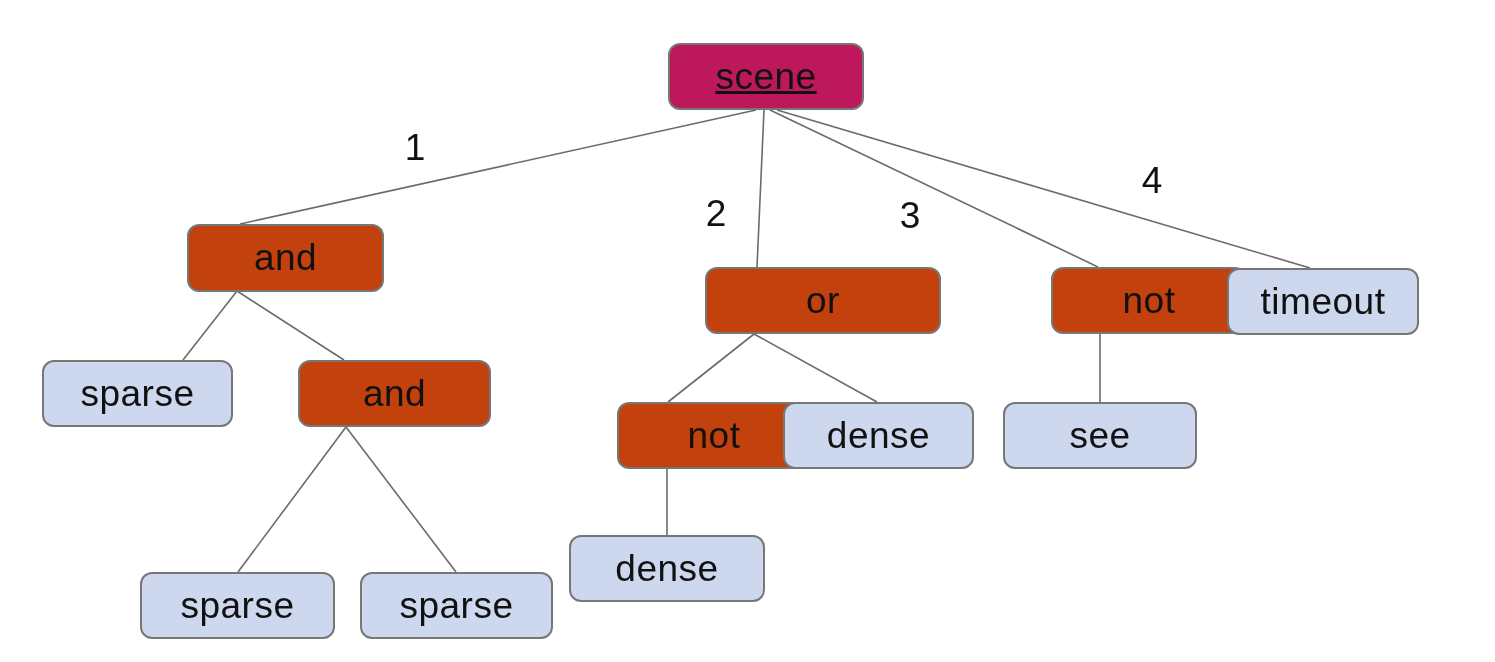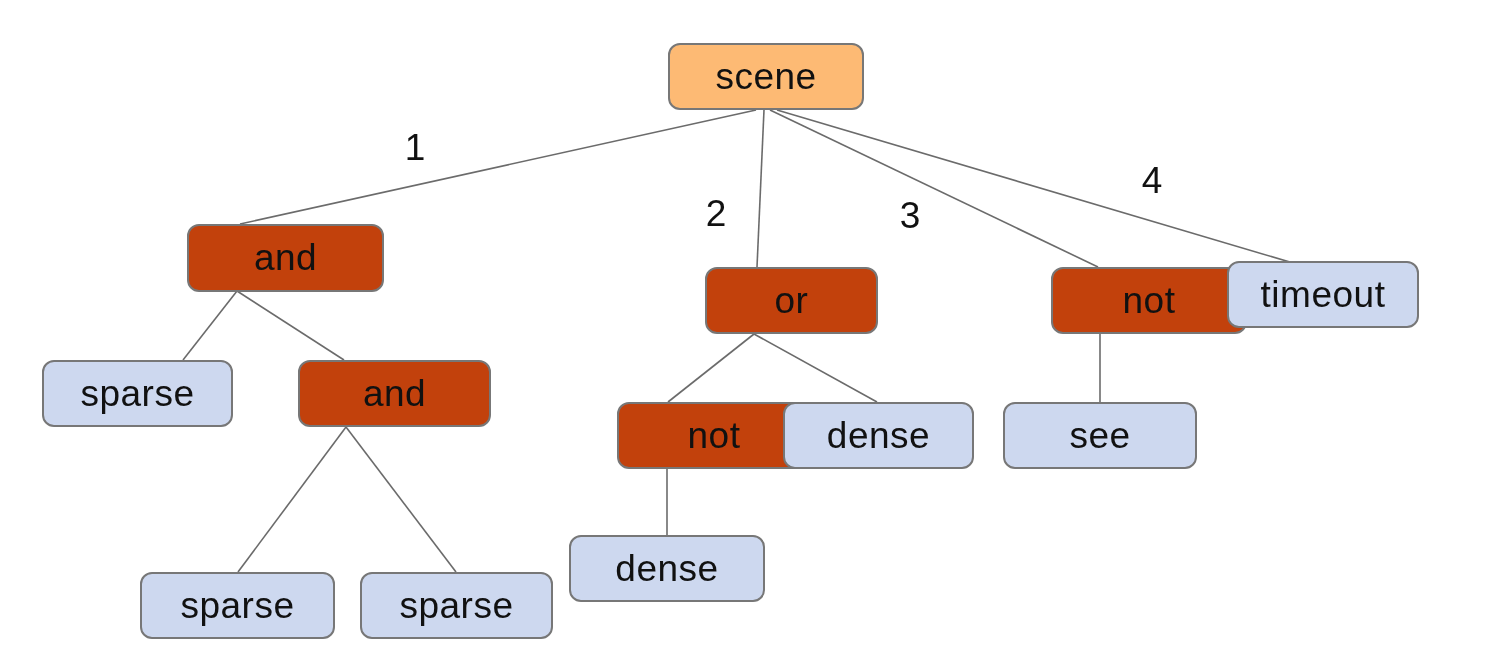--- a/index.html
+++ b/index.html
@@ -32,21 +32,21 @@
     border: 2px solid #777777;
     border-radius: 12px;
     display: flex;
     align-items: center;
     justify-content: center;
     font-size: 37px;
     color: #111111;
     letter-spacing: 0.5px;
     cursor: default;
   }
-  .node.root     { background: #fdba74; }
+  .node.root     { background: #be185d; text-decoration: underline; }
   .node.operator { background: #c2410c; margin-left: 48px; }
   .node.leaf     { background: #cdd8ef; }
   .edge-label {
     position: absolute;
     transform: translate(-50%, -50%);
     font-size: 37px;
     color: #111111;
   }
 </style>
 </head>
@@ -71,25 +71,25 @@
 
   <div class="edge-label" style="left:415px; top:148px;">1</div>
   <div class="edge-label" style="left:716px; top:214px;">2</div>
   <div class="edge-label" style="left:910px; top:216px;">3</div>
   <div class="edge-label" style="left:1152px; top:181px;">4</div>
 
   <div class="node root" style="left:668px; top:43px; width:196px; height:67px;">scene</div>
 
   <div class="node operator" style="left:139px; top:224px; width:197px; height:68px;">and</div>
 
-  <div class="node operator" style="left:657px; top:267px; width:173px; height:67px;">or</div>
+  <div class="node operator" style="left:657px; top:267px; width:236px; height:67px;">or</div>
 
   <div class="node operator" style="left:1003px; top:267px; width:196px; height:67px;">not</div>
 
-  <div class="node leaf" style="left:1227px; top:261px; width:192px; height:67px;">timeout</div>
+  <div class="node leaf" style="left:1227px; top:268px; width:192px; height:67px;">timeout</div>
 
   <div class="node leaf" style="left:42px; top:360px; width:191px; height:67px;">sparse</div>
 
   <div class="node operator" style="left:250px; top:360px; width:193px; height:67px;">and</div>
 
   <div class="node operator" style="left:569px; top:402px; width:194px; height:67px;">not</div>
 
   <div class="node leaf" style="left:783px; top:402px; width:191px; height:67px;">dense</div>
 
   <div class="node leaf" style="left:1003px; top:402px; width:194px; height:67px;text-align:center;">see</div>

